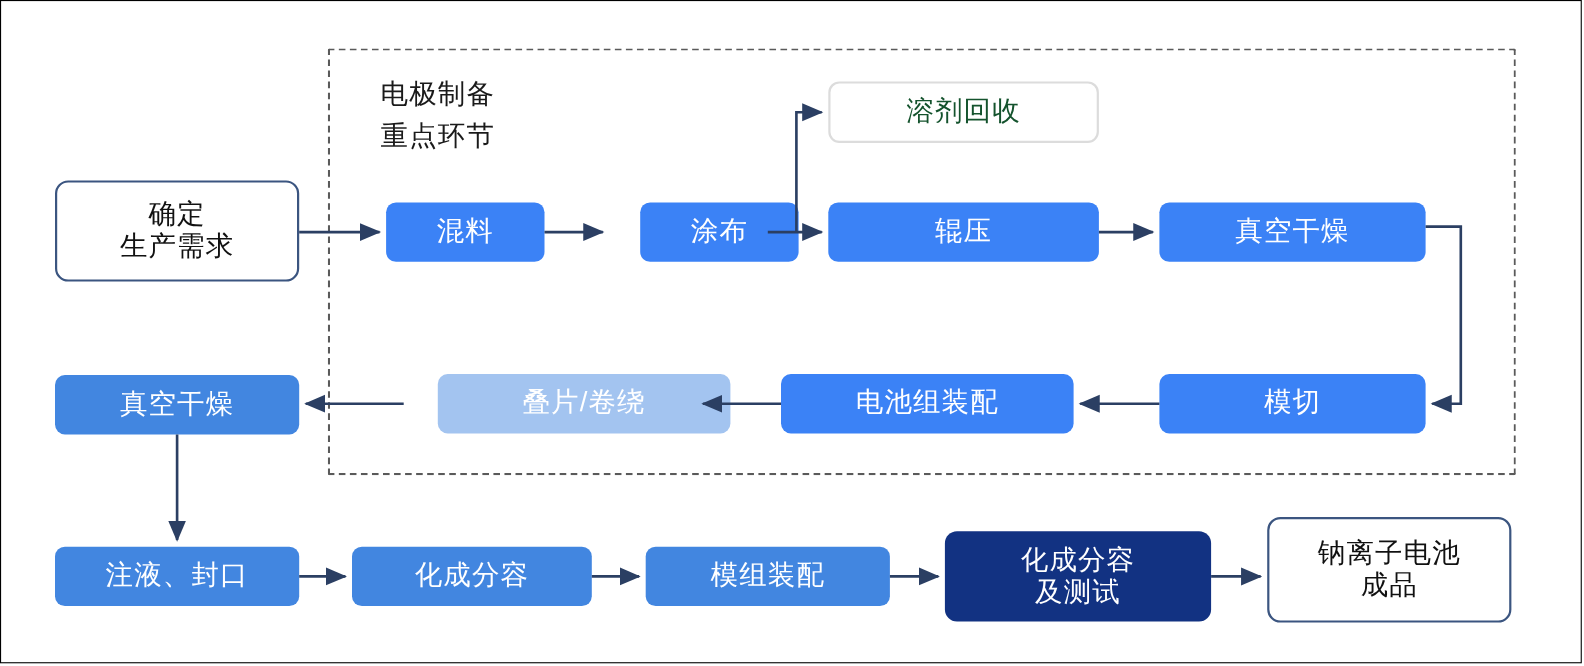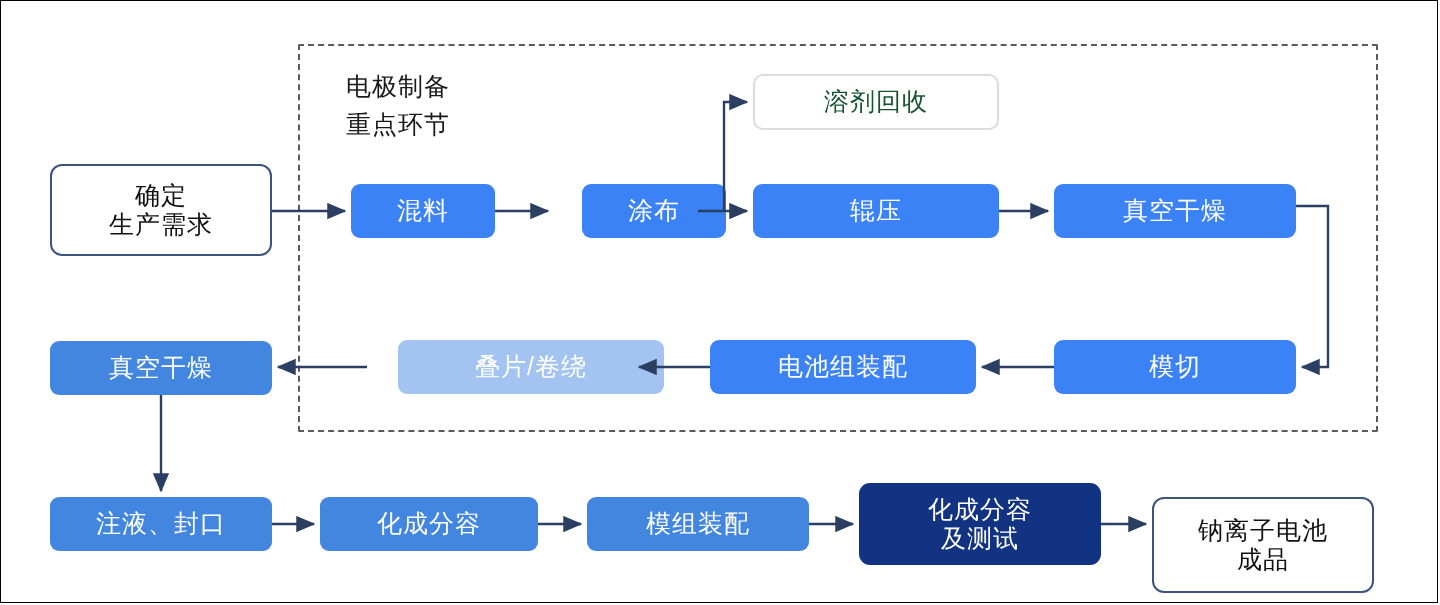--- a/index.html
+++ b/index.html
@@ -86,21 +86,21 @@
 
   <div class="node n-mid" style="left:50px;top:497px;width:222px;height:54px;">注液、封口</div>
 
   <div class="node n-mid" style="left:320px;top:497px;width:218px;height:54px;">化成分容</div>
 
   <div class="node n-mid" style="left:587px;top:497px;width:222px;height:54px;">模组装配</div>
 
   <div class="node n-navy" style="left:859px;top:483px;width:242px;height:82px;">化成分容
 及测试</div>
 
-  <div class="node n-outline" style="left:1152px;top:497px;width:222px;height:96px;">钠离子电池
+  <div class="node n-outline" style="left:1152px;top:470px;width:222px;height:96px;">钠离子电池
 成品</div>
 
   <svg id="wires" viewBox="0 0 1440 605">
     <defs>
       <marker id="ah" markerWidth="9" markerHeight="9" refX="7.4" refY="3.4" orient="auto" markerUnits="strokeWidth">
         <path d="M0,0 L8,3.4 L0,6.8 z" fill="#2b3f63"></path>
       </marker>
     </defs>
     <g stroke="#2b3f63" stroke-width="2.4" fill="none" marker-end="url(#ah)">
       <path d="M272,211 L345,211"></path>

